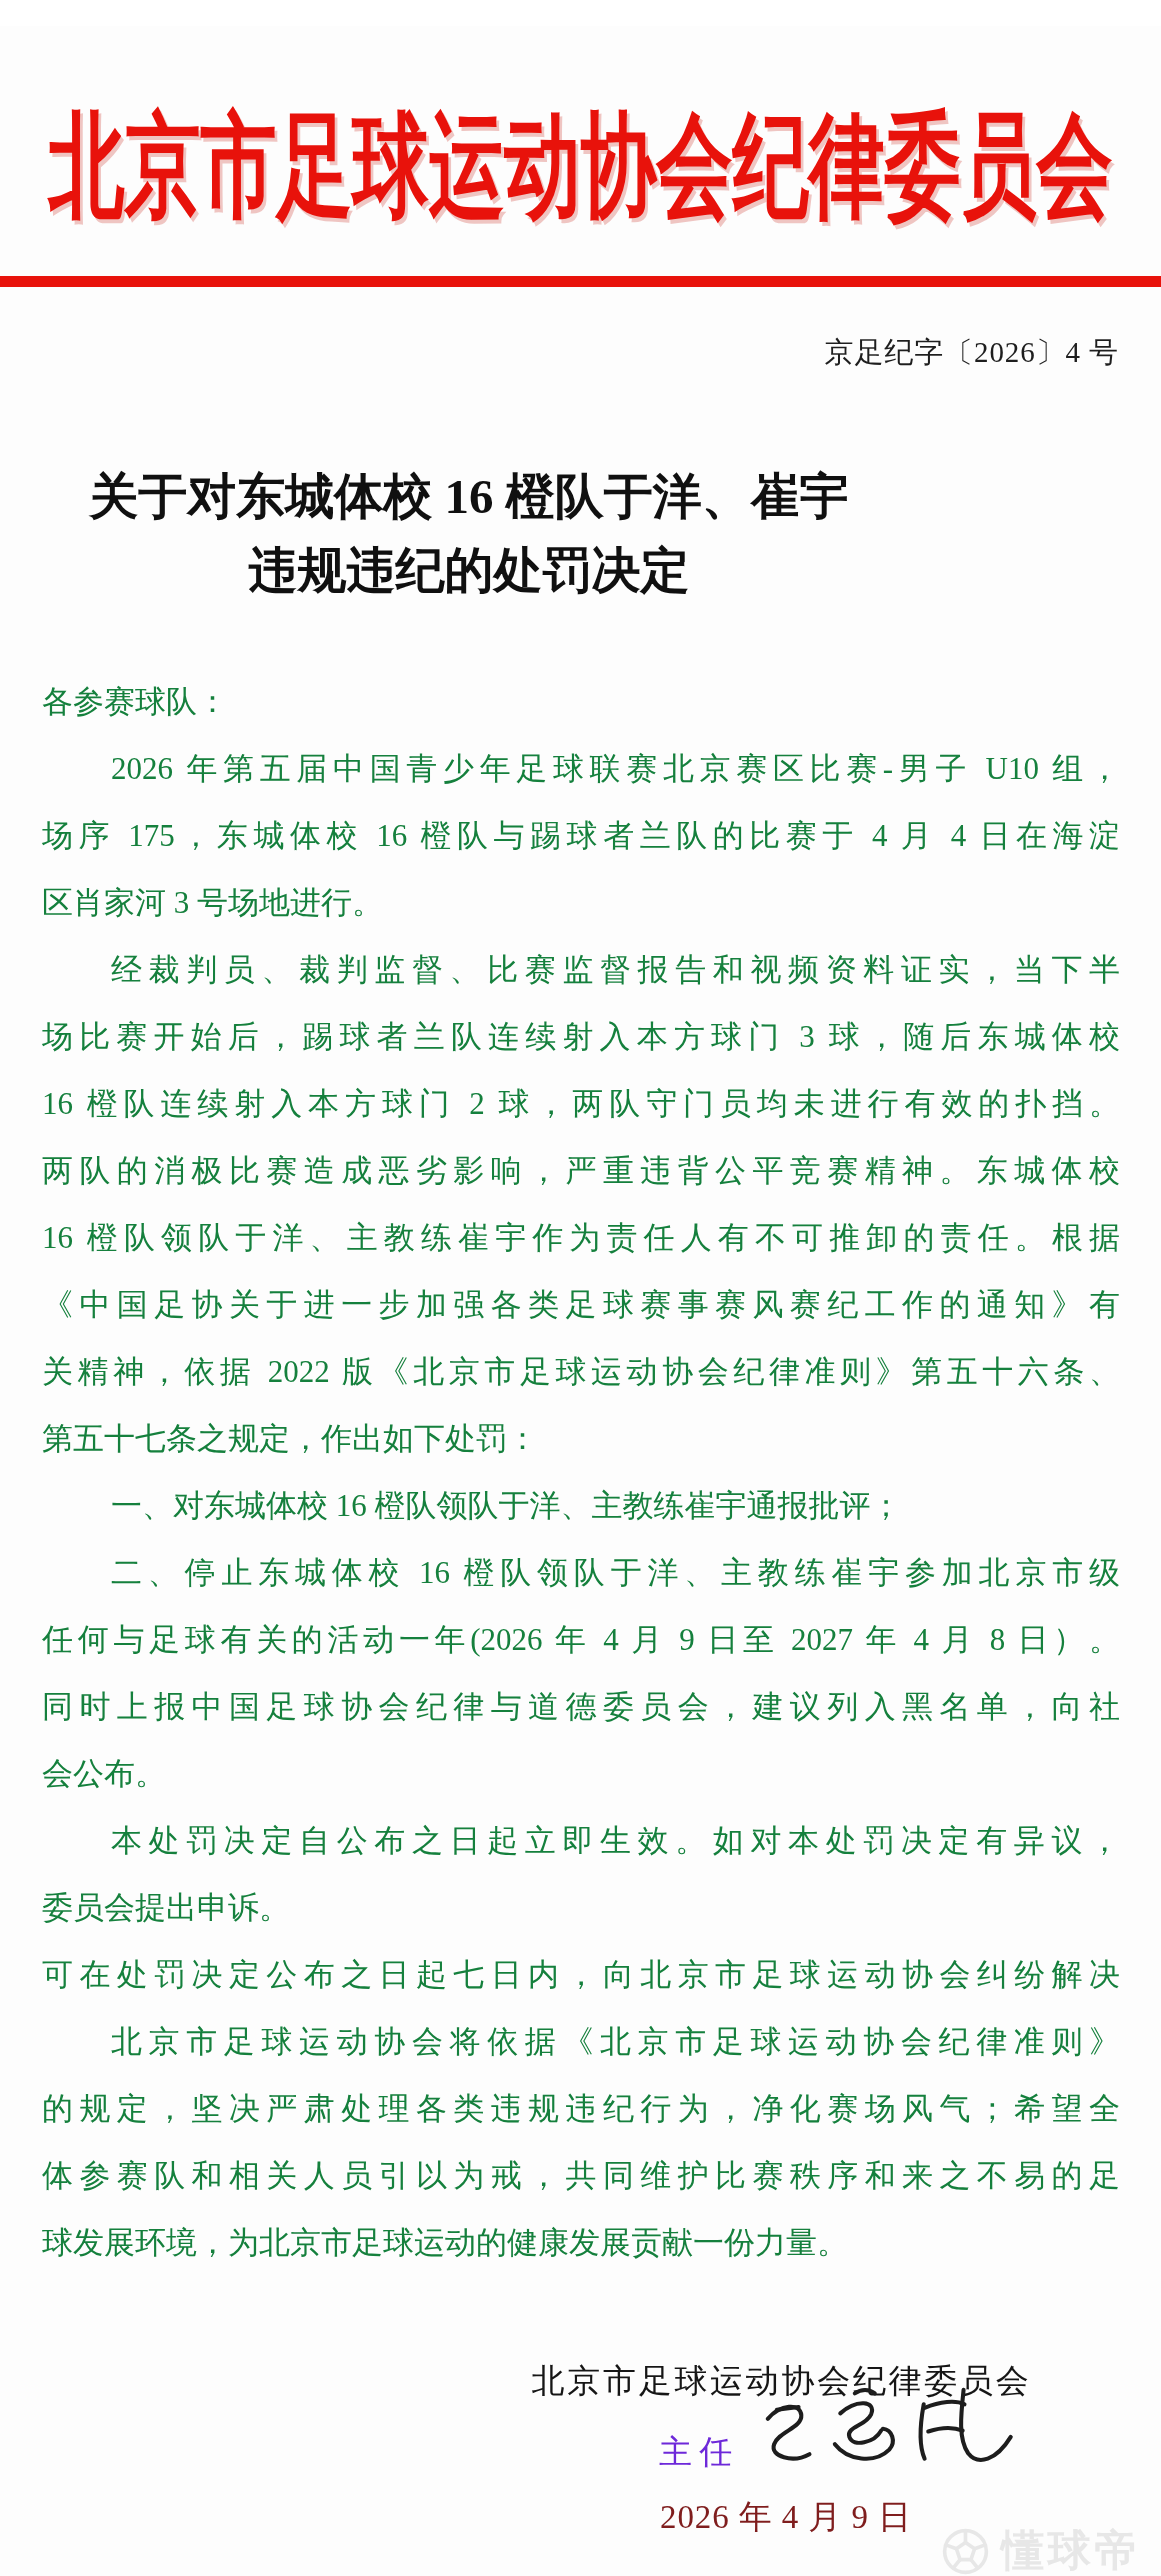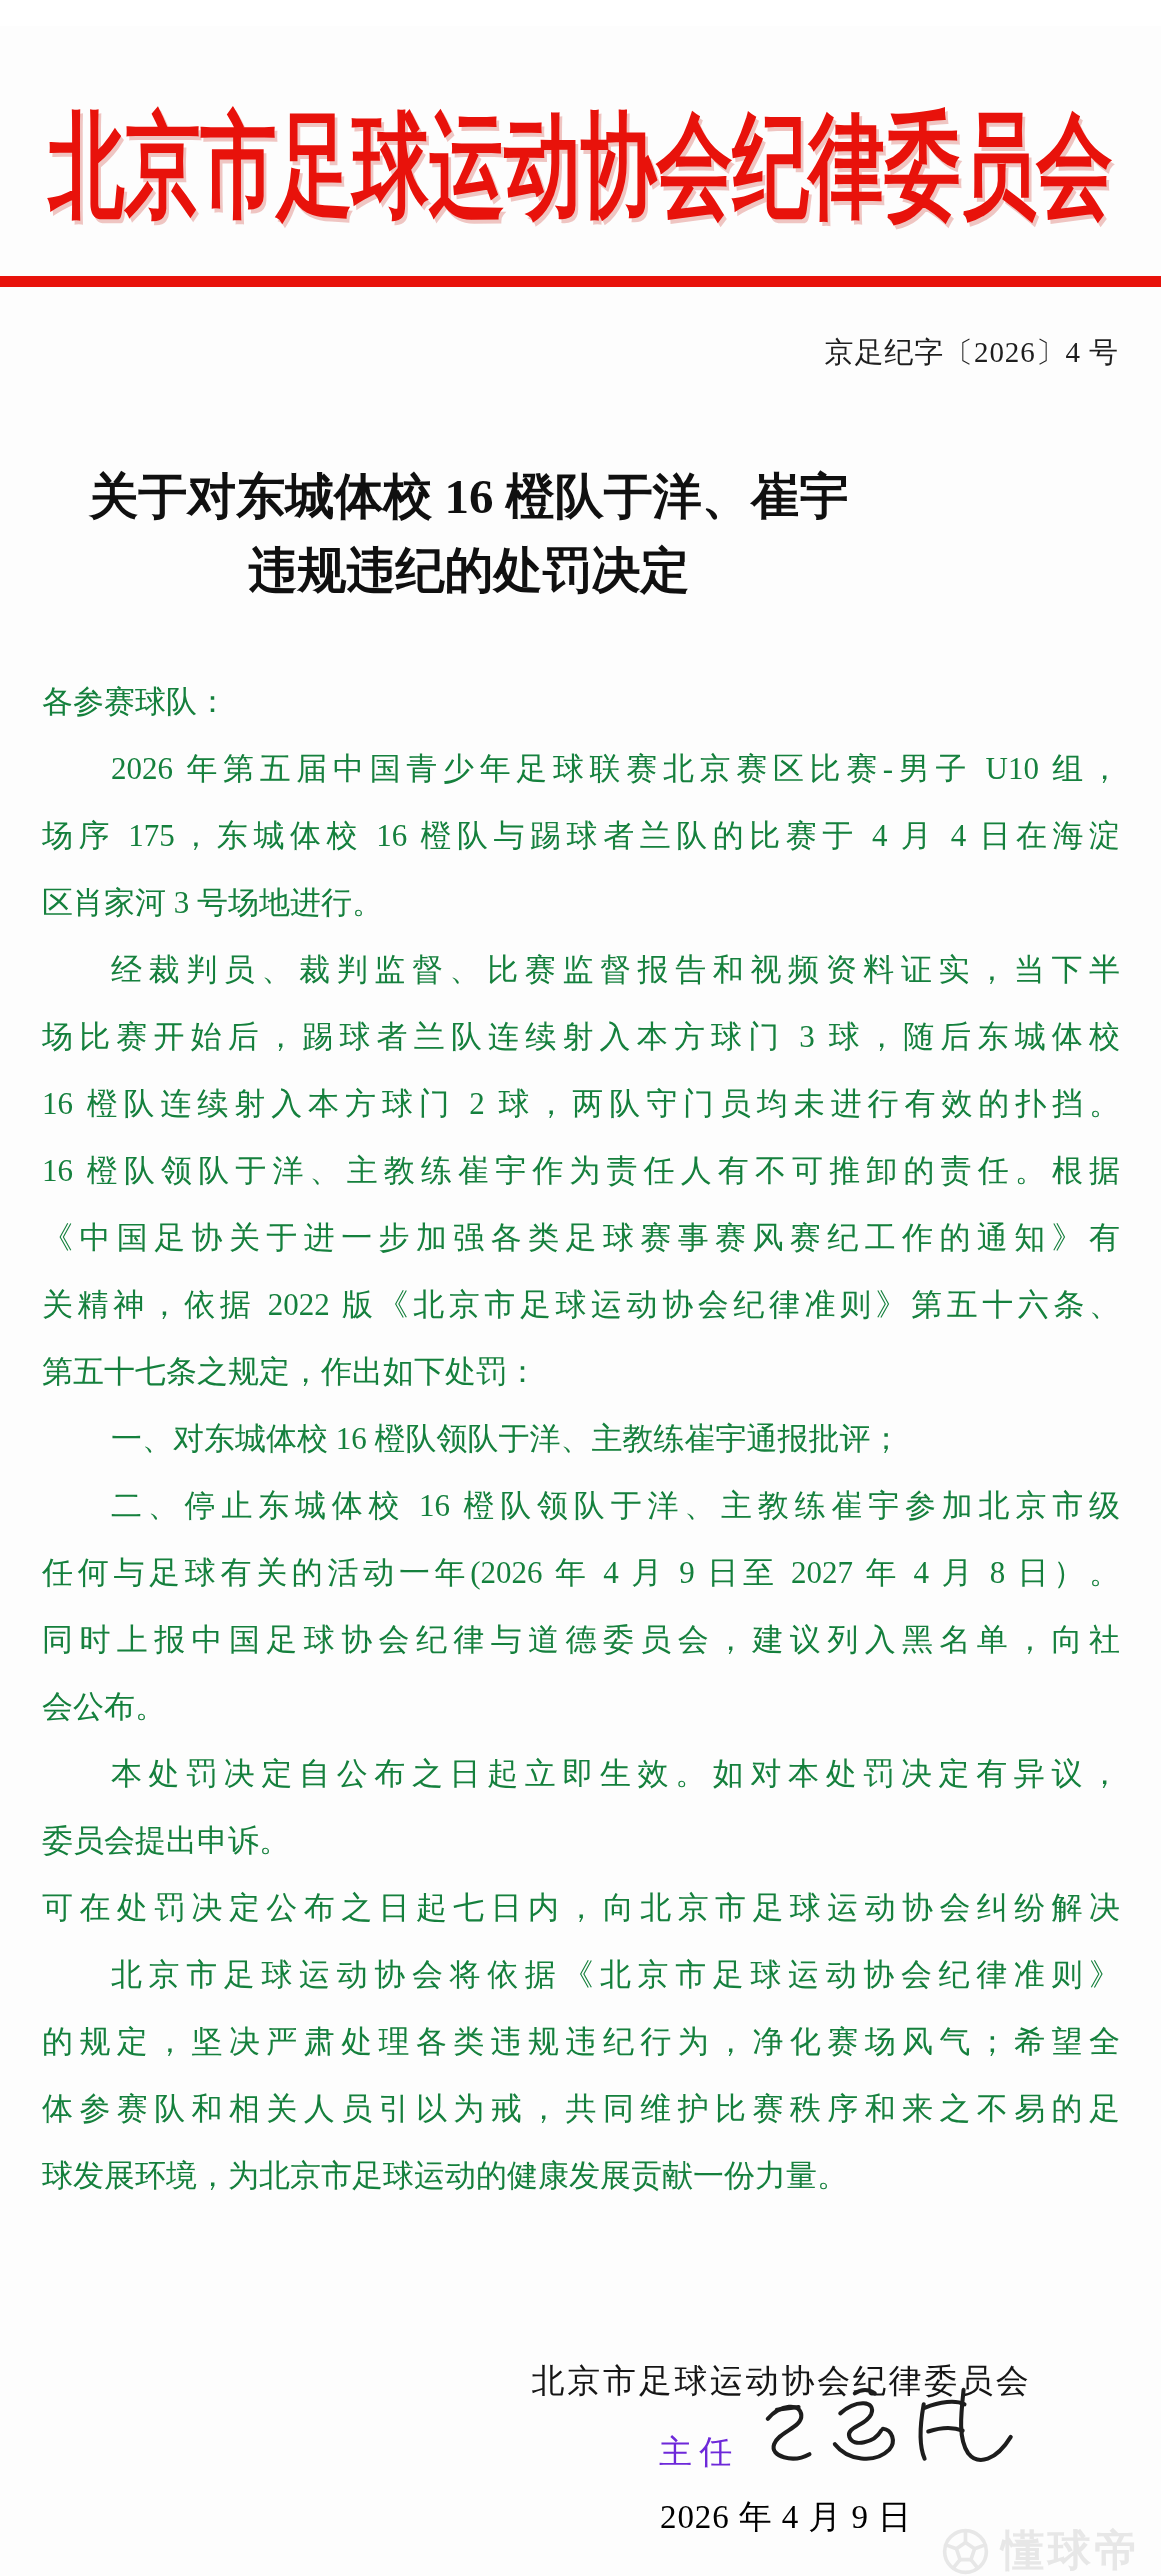--- a/index.html
+++ b/index.html
@@ -40,21 +40,21 @@
     position:absolute; top:2333px; left:443px; width:677px;
     text-align:center; font-size:33px; letter-spacing:2.7px; color:#161616;
   }
   .sig-chair{
     position:absolute; top:2404px; left:659px;
     font-size:33px; letter-spacing:7.3px; color:#6d28d9;
   }
   .sig-script{ position:absolute; top:2351px; left:746px; }
   .sig-date{
     position:absolute; top:2469px; left:660px;
-    font-size:33px; letter-spacing:0.9px; color:#000000;
+    font-size:33px; letter-spacing:0.9px; color:#7f1d1d;
   }
   .watermark{
     position:absolute; top:2496px; right:20px;
     display:flex; align-items:center; gap:11px;
     color:#e7e7e7; font-size:43px; font-weight:bold;
     font-family:"Liberation Sans","DejaVu Sans",sans-serif;
     letter-spacing:3.6px; user-select:none;
   }
 </style>
 </head>
@@ -74,20 +74,21 @@
   </div>
 
   <div class="body-text">
     <div class="line">各参赛球队：</div>
     <div class="line j indent">2026 年第五届中国青少年足球联赛北京赛区比赛-男子 U10 组，</div>
     <div class="line j">场序 175，东城体校 16 橙队与踢球者兰队的比赛于 4 月 4 日在海淀</div>
     <div class="line">区肖家河 3 号场地进行。</div>
     <div class="line j indent">经裁判员、裁判监督、比赛监督报告和视频资料证实，当下半</div>
     <div class="line j">场比赛开始后，踢球者兰队连续射入本方球门 3 球，随后东城体校</div>
     <div class="line j">16 橙队连续射入本方球门 2 球，两队守门员均未进行有效的扑挡。</div>
+    <div class="line j">两队的消极比赛造成恶劣影响，严重违背公平竞赛精神。东城体校</div>
     <div class="line j">16 橙队领队于洋、主教练崔宇作为责任人有不可推卸的责任。根据</div>
     <div class="line j">《中国足协关于进一步加强各类足球赛事赛风赛纪工作的通知》有</div>
     <div class="line j">关精神，依据 2022 版《北京市足球运动协会纪律准则》第五十六条、</div>
     <div class="line">第五十七条之规定，作出如下处罚：</div>
     <div class="line indent">一、对东城体校 16 橙队领队于洋、主教练崔宇通报批评；</div>
     <div class="line j indent">二、停止东城体校 16 橙队领队于洋、主教练崔宇参加北京市级</div>
     <div class="line j">任何与足球有关的活动一年(2026 年 4 月 9 日至 2027 年 4 月 8 日）。</div>
     <div class="line j">同时上报中国足球协会纪律与道德委员会，建议列入黑名单，向社</div>
     <div class="line">会公布。</div>
     <div class="line j indent">本处罚决定自公布之日起立即生效。如对本处罚决定有异议，</div>

